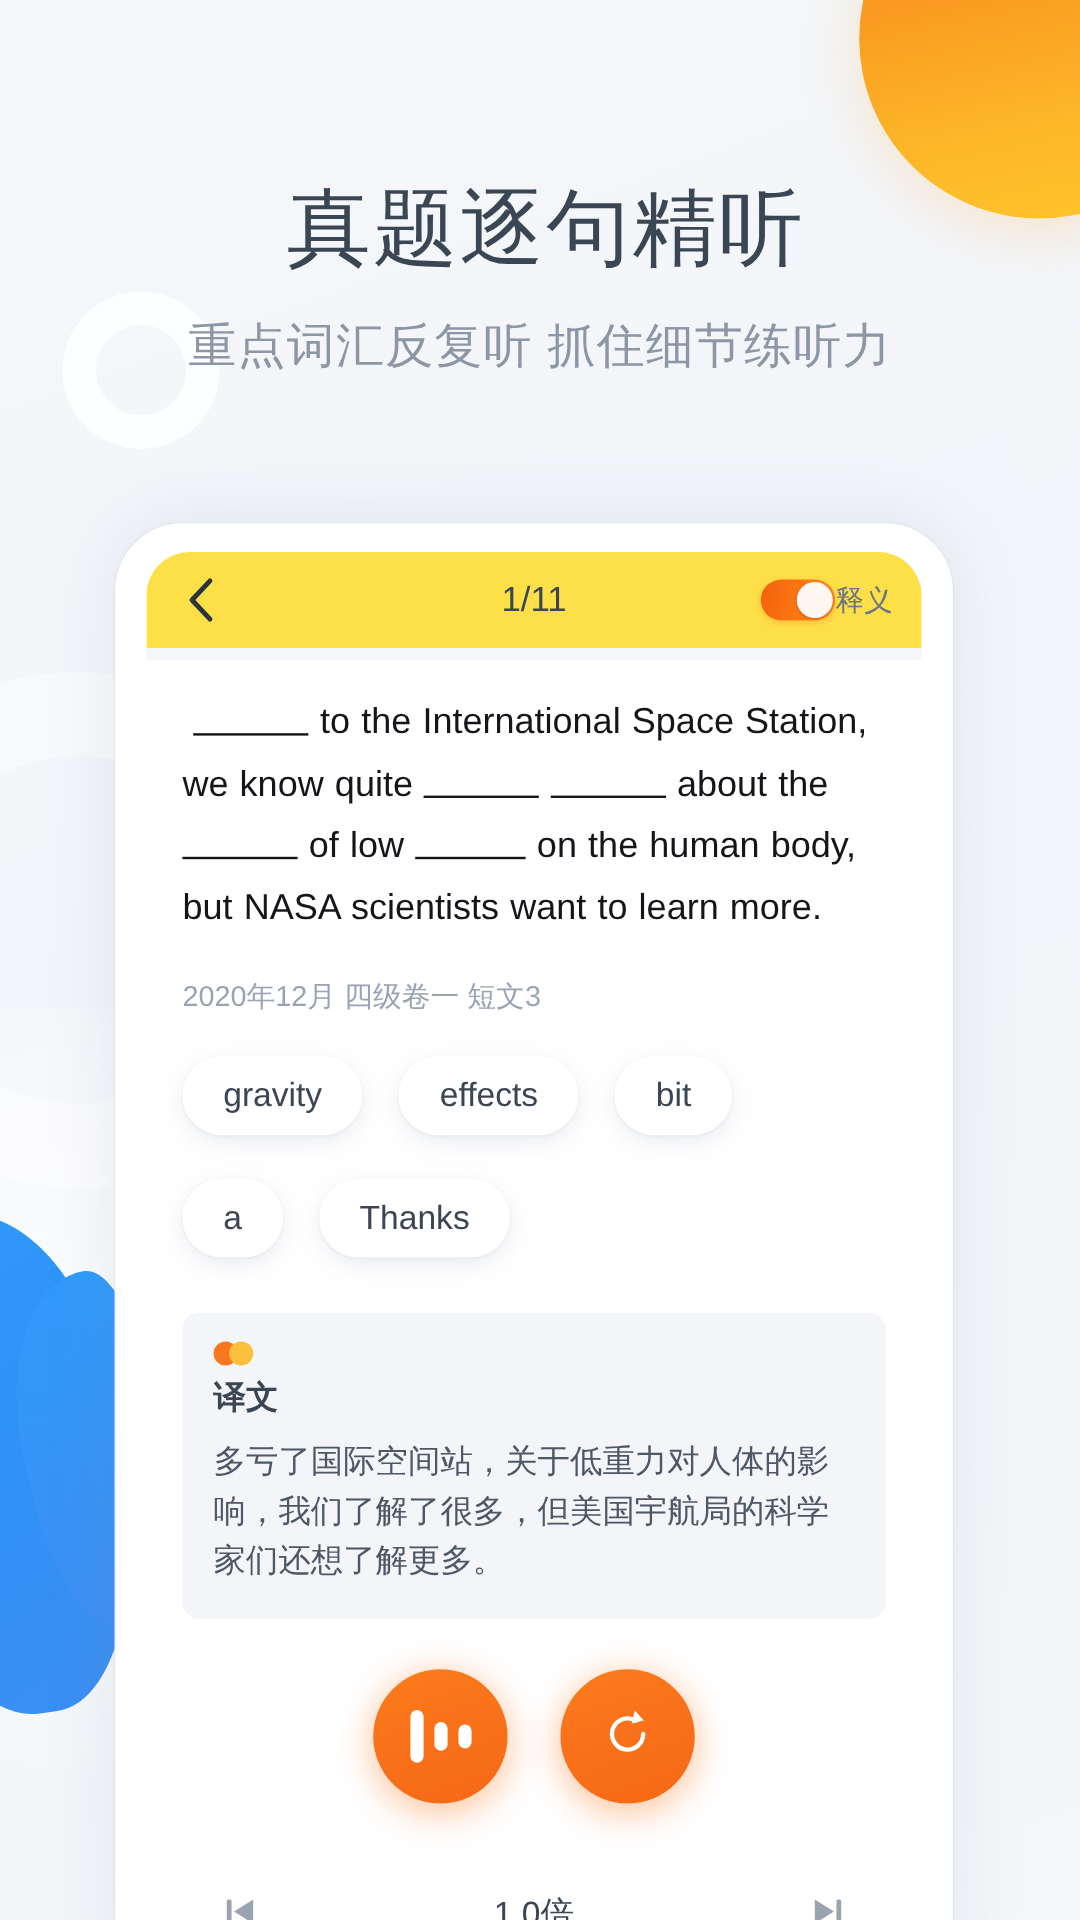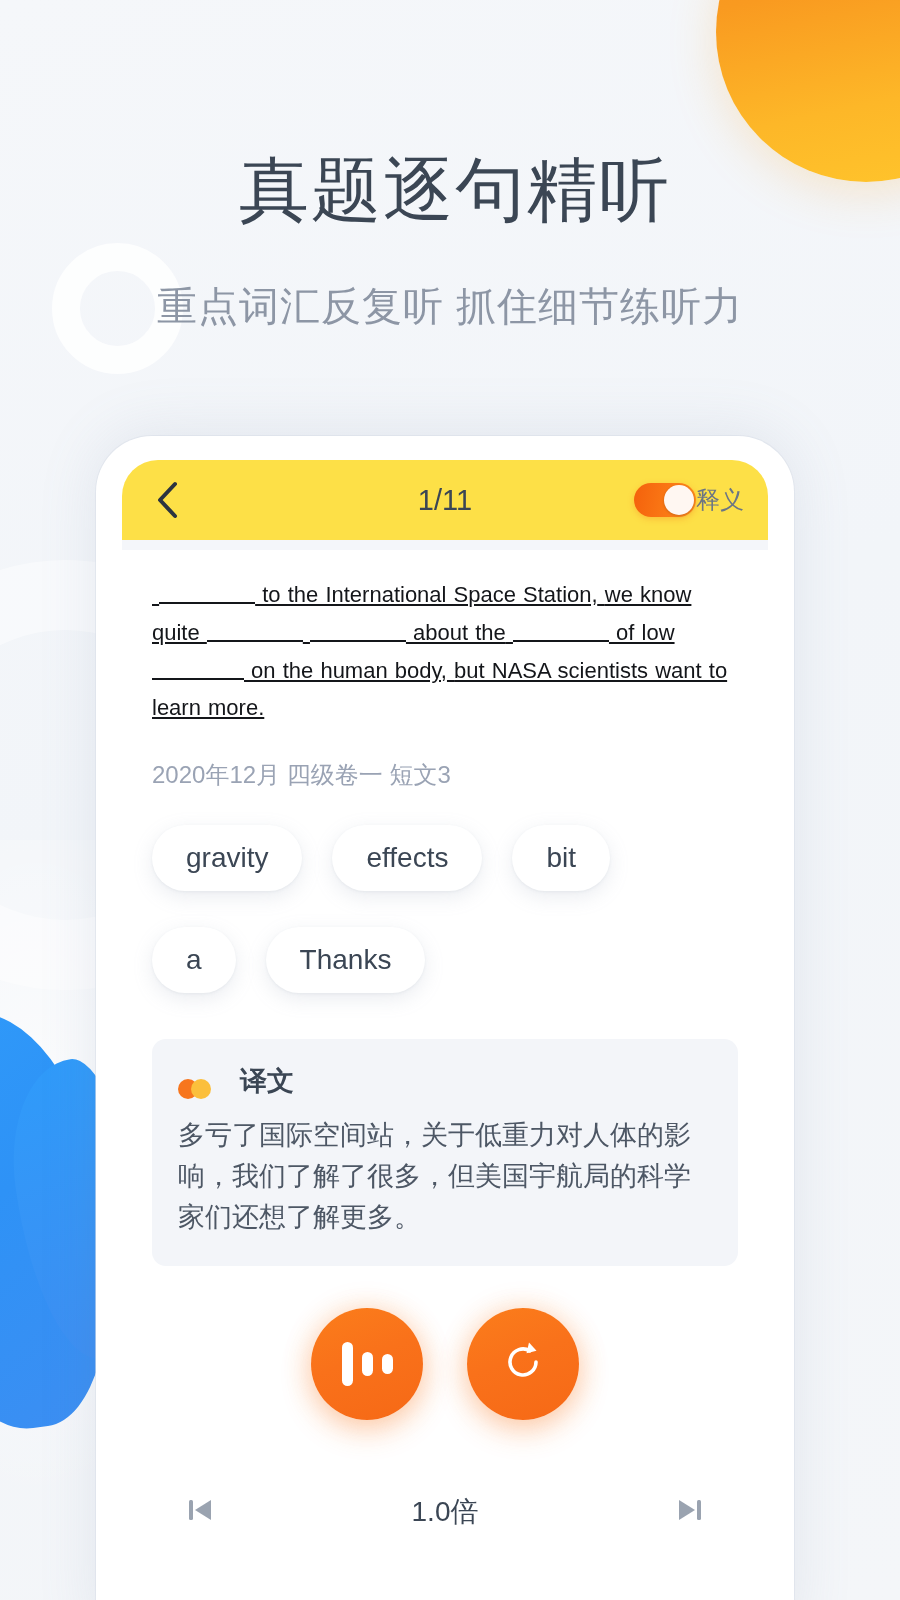--- a/index.html
+++ b/index.html
@@ -77,21 +77,21 @@
   .hero-title {
     font-size: 70px;
     font-weight: normal;
     color: #3b4654;
     letter-spacing: 2px;
     line-height: 1.15;
     margin: 0;
     padding-left: 10px;
   }
   .hero-sub {
-    margin: 48px 0 0 0;
+    margin: 30px 0 0 0;
     font-size: 40px;
     color: #8d96a5;
     letter-spacing: 1px;
     font-weight: normal;
   }
 
   
   .phone {
     position: absolute;
     left: 96px; top: 436px;
@@ -165,25 +165,24 @@
   .header-divider {
     height: 10px;
     background: #f4f6fa;
   }
 
   
   .content {
     padding: 26px 30px 0 30px;
   }
   .cloze {
-    font-size: 22px;
+    font-size: 30px;
     line-height: 1.72;
     color: #14161a;
     word-spacing: 1px;
-    text-decoration: underline;
   }
   .blank {
     display: inline-block;
     width: 96px;
     border-bottom: 2px solid #14161a;
     vertical-align: -2px;
   }
   .blank.small { width: 92px; }
   .source {
     margin-top: 32px;
@@ -210,22 +209,23 @@
   }
 
   .translation {
     margin-top: 46px;
     background: #f3f5f9;
     border-radius: 14px;
     padding: 24px 26px 28px 26px;
   }
   .translation-head {
     display: flex;
-    align-items: flex-end;
-    gap: 28px;
+    align-items: flex-start;
+    gap: 8px;
+    flex-direction: column;
   }
   .tl-icon {
     position: relative;
     width: 34px; height: 20px;
   }
   .tl-icon .c1, .tl-icon .c2 {
     position: absolute; top: 0;
     width: 20px; height: 20px;
     border-radius: 50%;
   }

